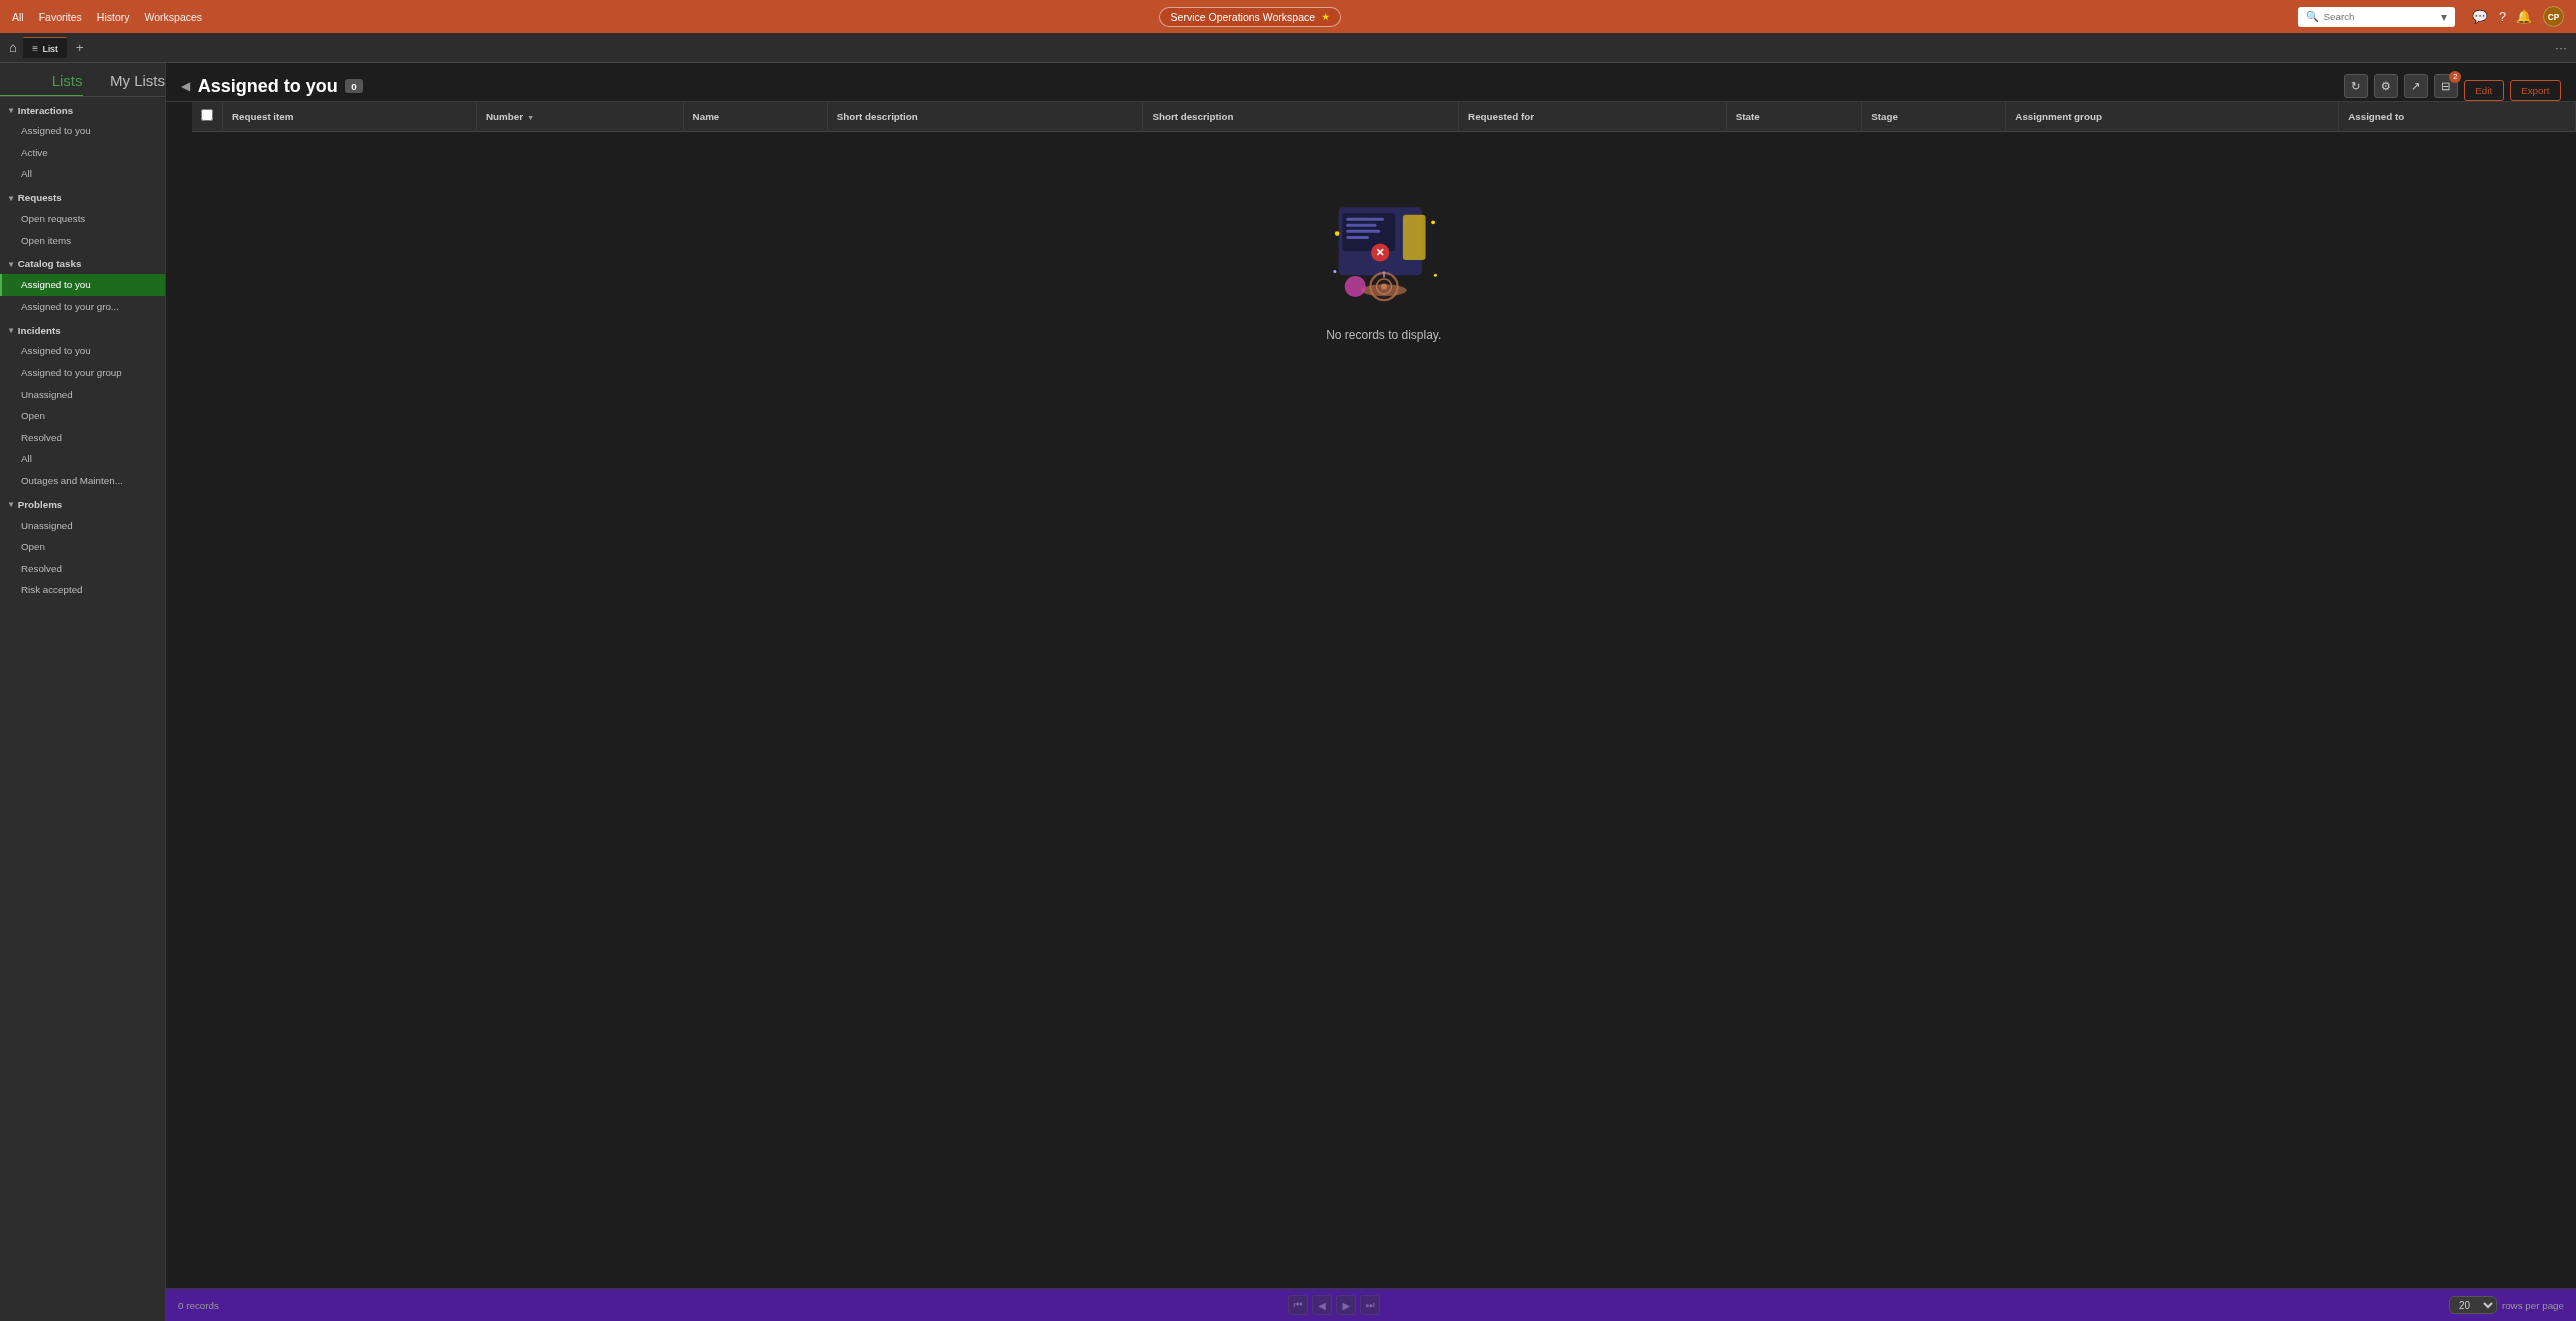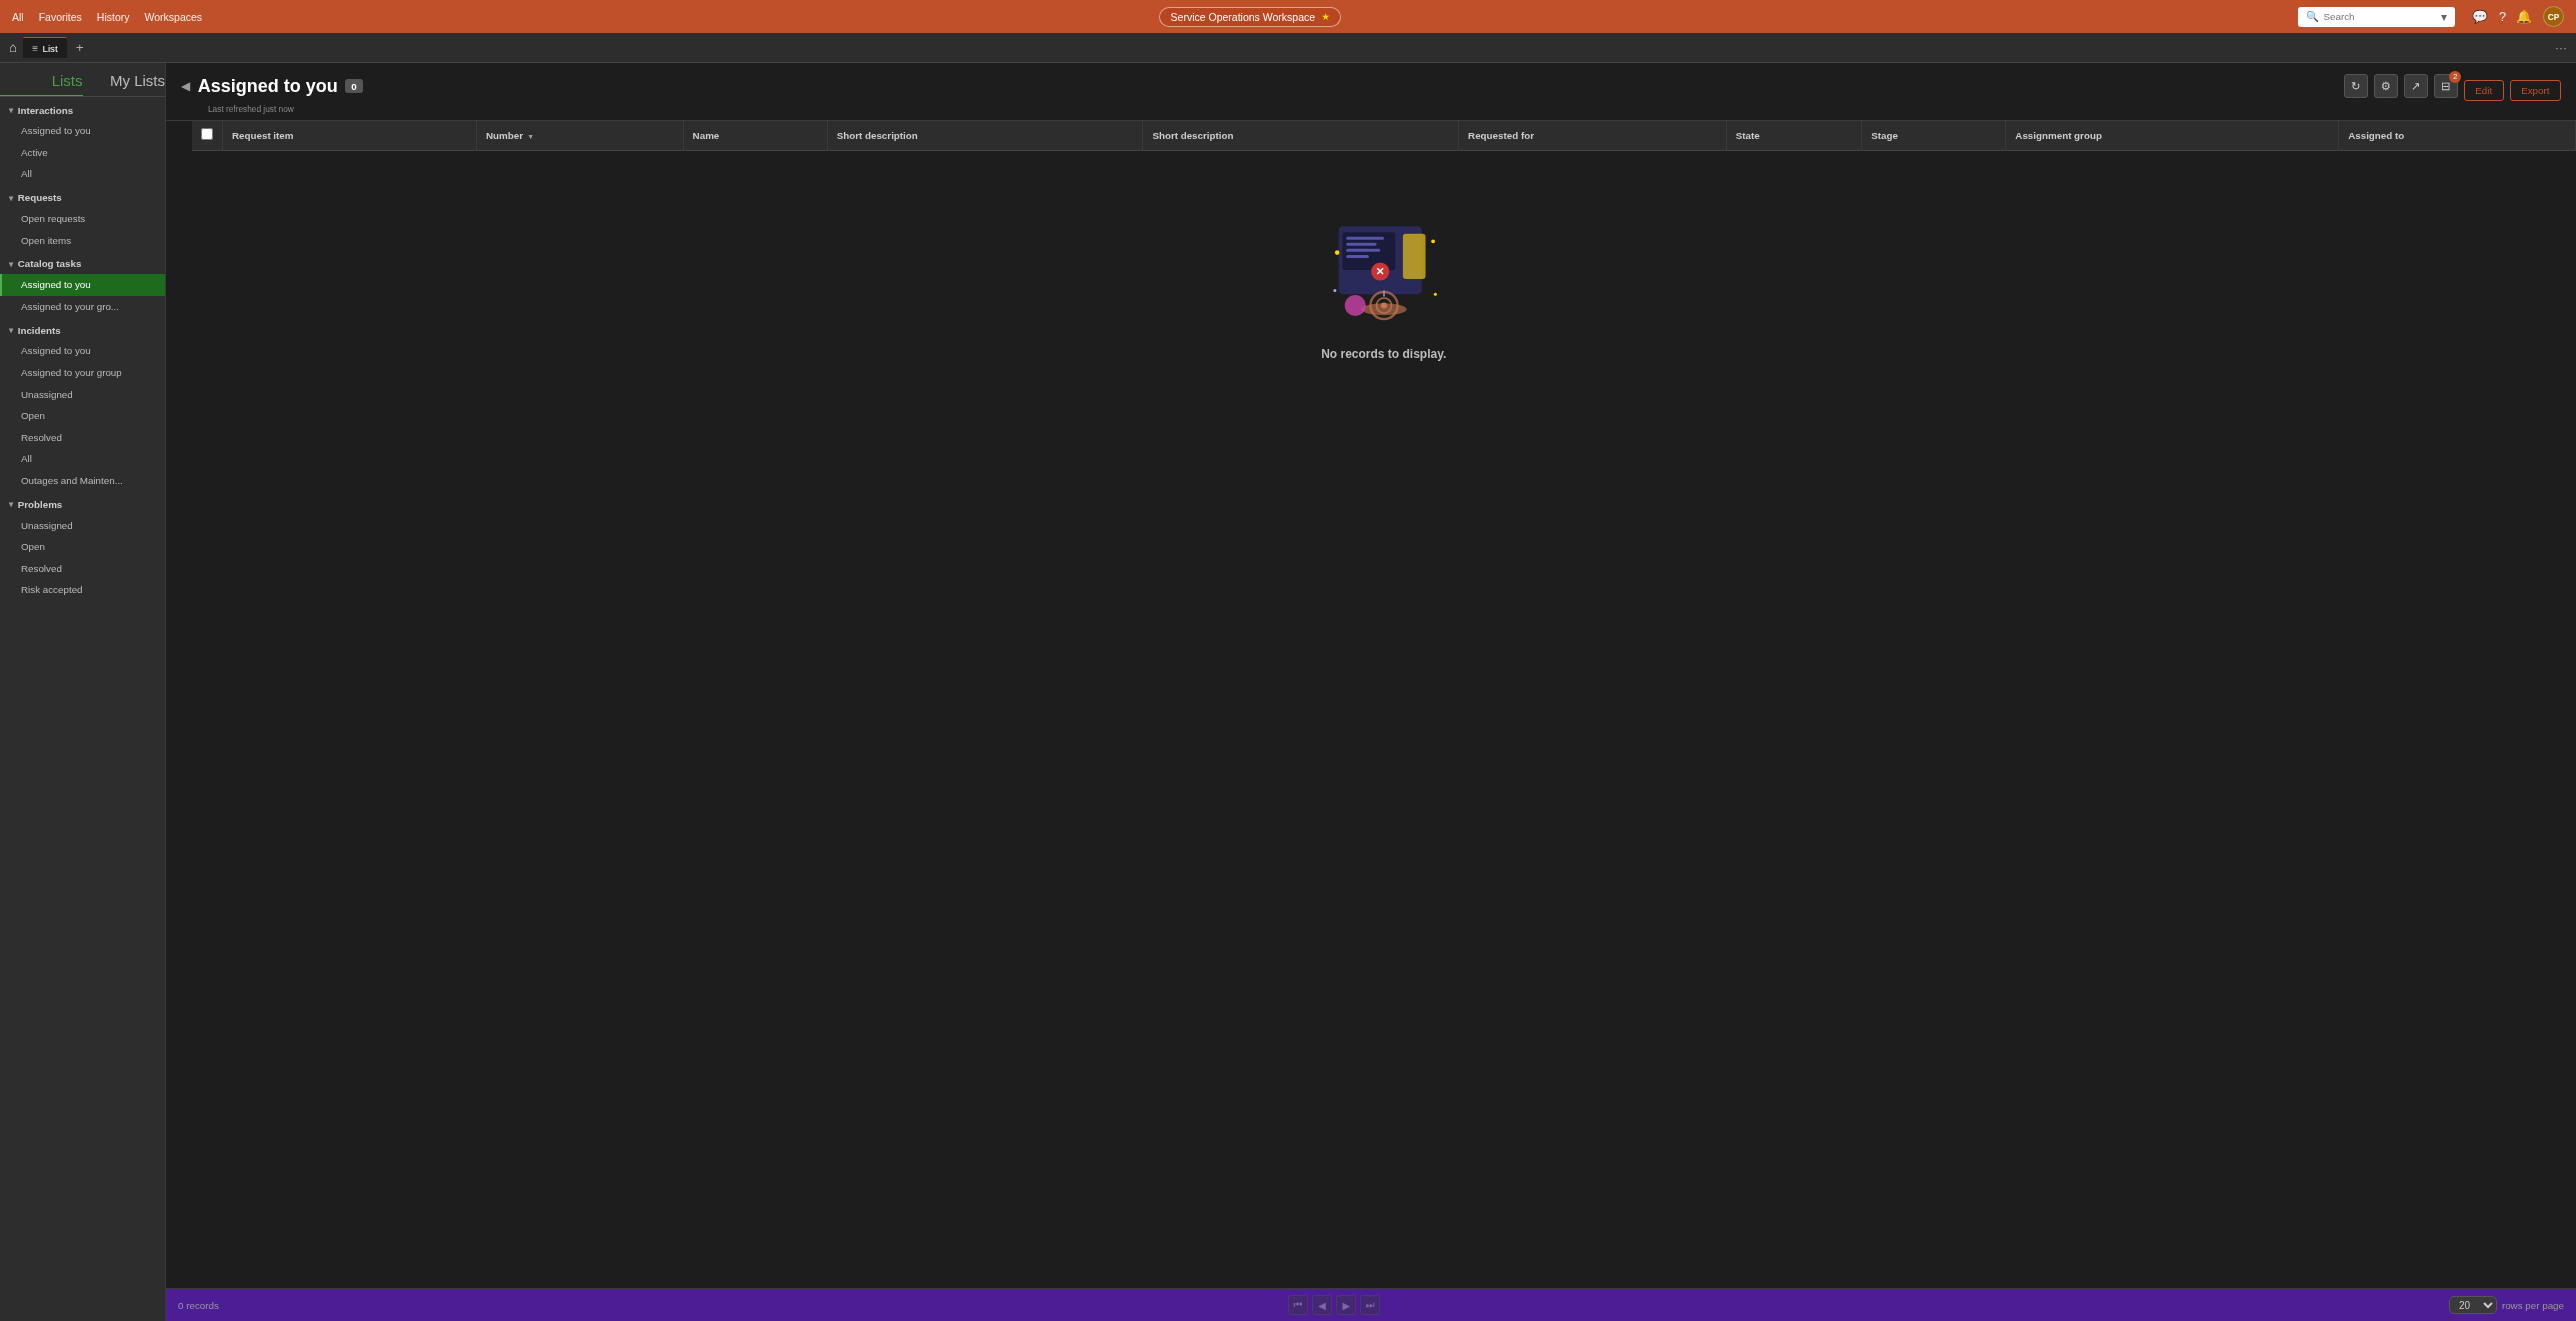--- a/index.html
+++ b/index.html
@@ -297,21 +297,21 @@
       padding: 60px 15px;
     }
     .empty-illustration {
       width: 136px;
       height: 121px;
       margin-bottom: 15px;
     }
     .empty-text {
       font-size: 12px;
       color: #bbb;
-      font-weight: 700;
+      font-weight: 400;
     }
 
     
     .content-footer {
       background: #4c1d95;
       border-top: 0.8px solid #3a3a3a;
       padding: 6px 12px;
       display: flex;
       align-items: center;
       justify-content: space-between;
@@ -462,21 +462,20 @@
             <span>↗</span>
           </div>
           <div class="header-icon-btn">
             <span>⊟</span>
             <span class="filter-badge">2</span>
           </div>
           <button class="header-btn">Edit</button>
           <button class="header-btn">Export</button>
         </div>
       </div>
-      <div class="last-refreshed">Last refreshed just now</div>
     </div>
 
     <div class="table-container">
       <table class="data-table">
         <thead>
           <tr>
             <th class="checkbox-cell">
               <input type="checkbox" class="th-checkbox" style="">
             </th>
             <th>

